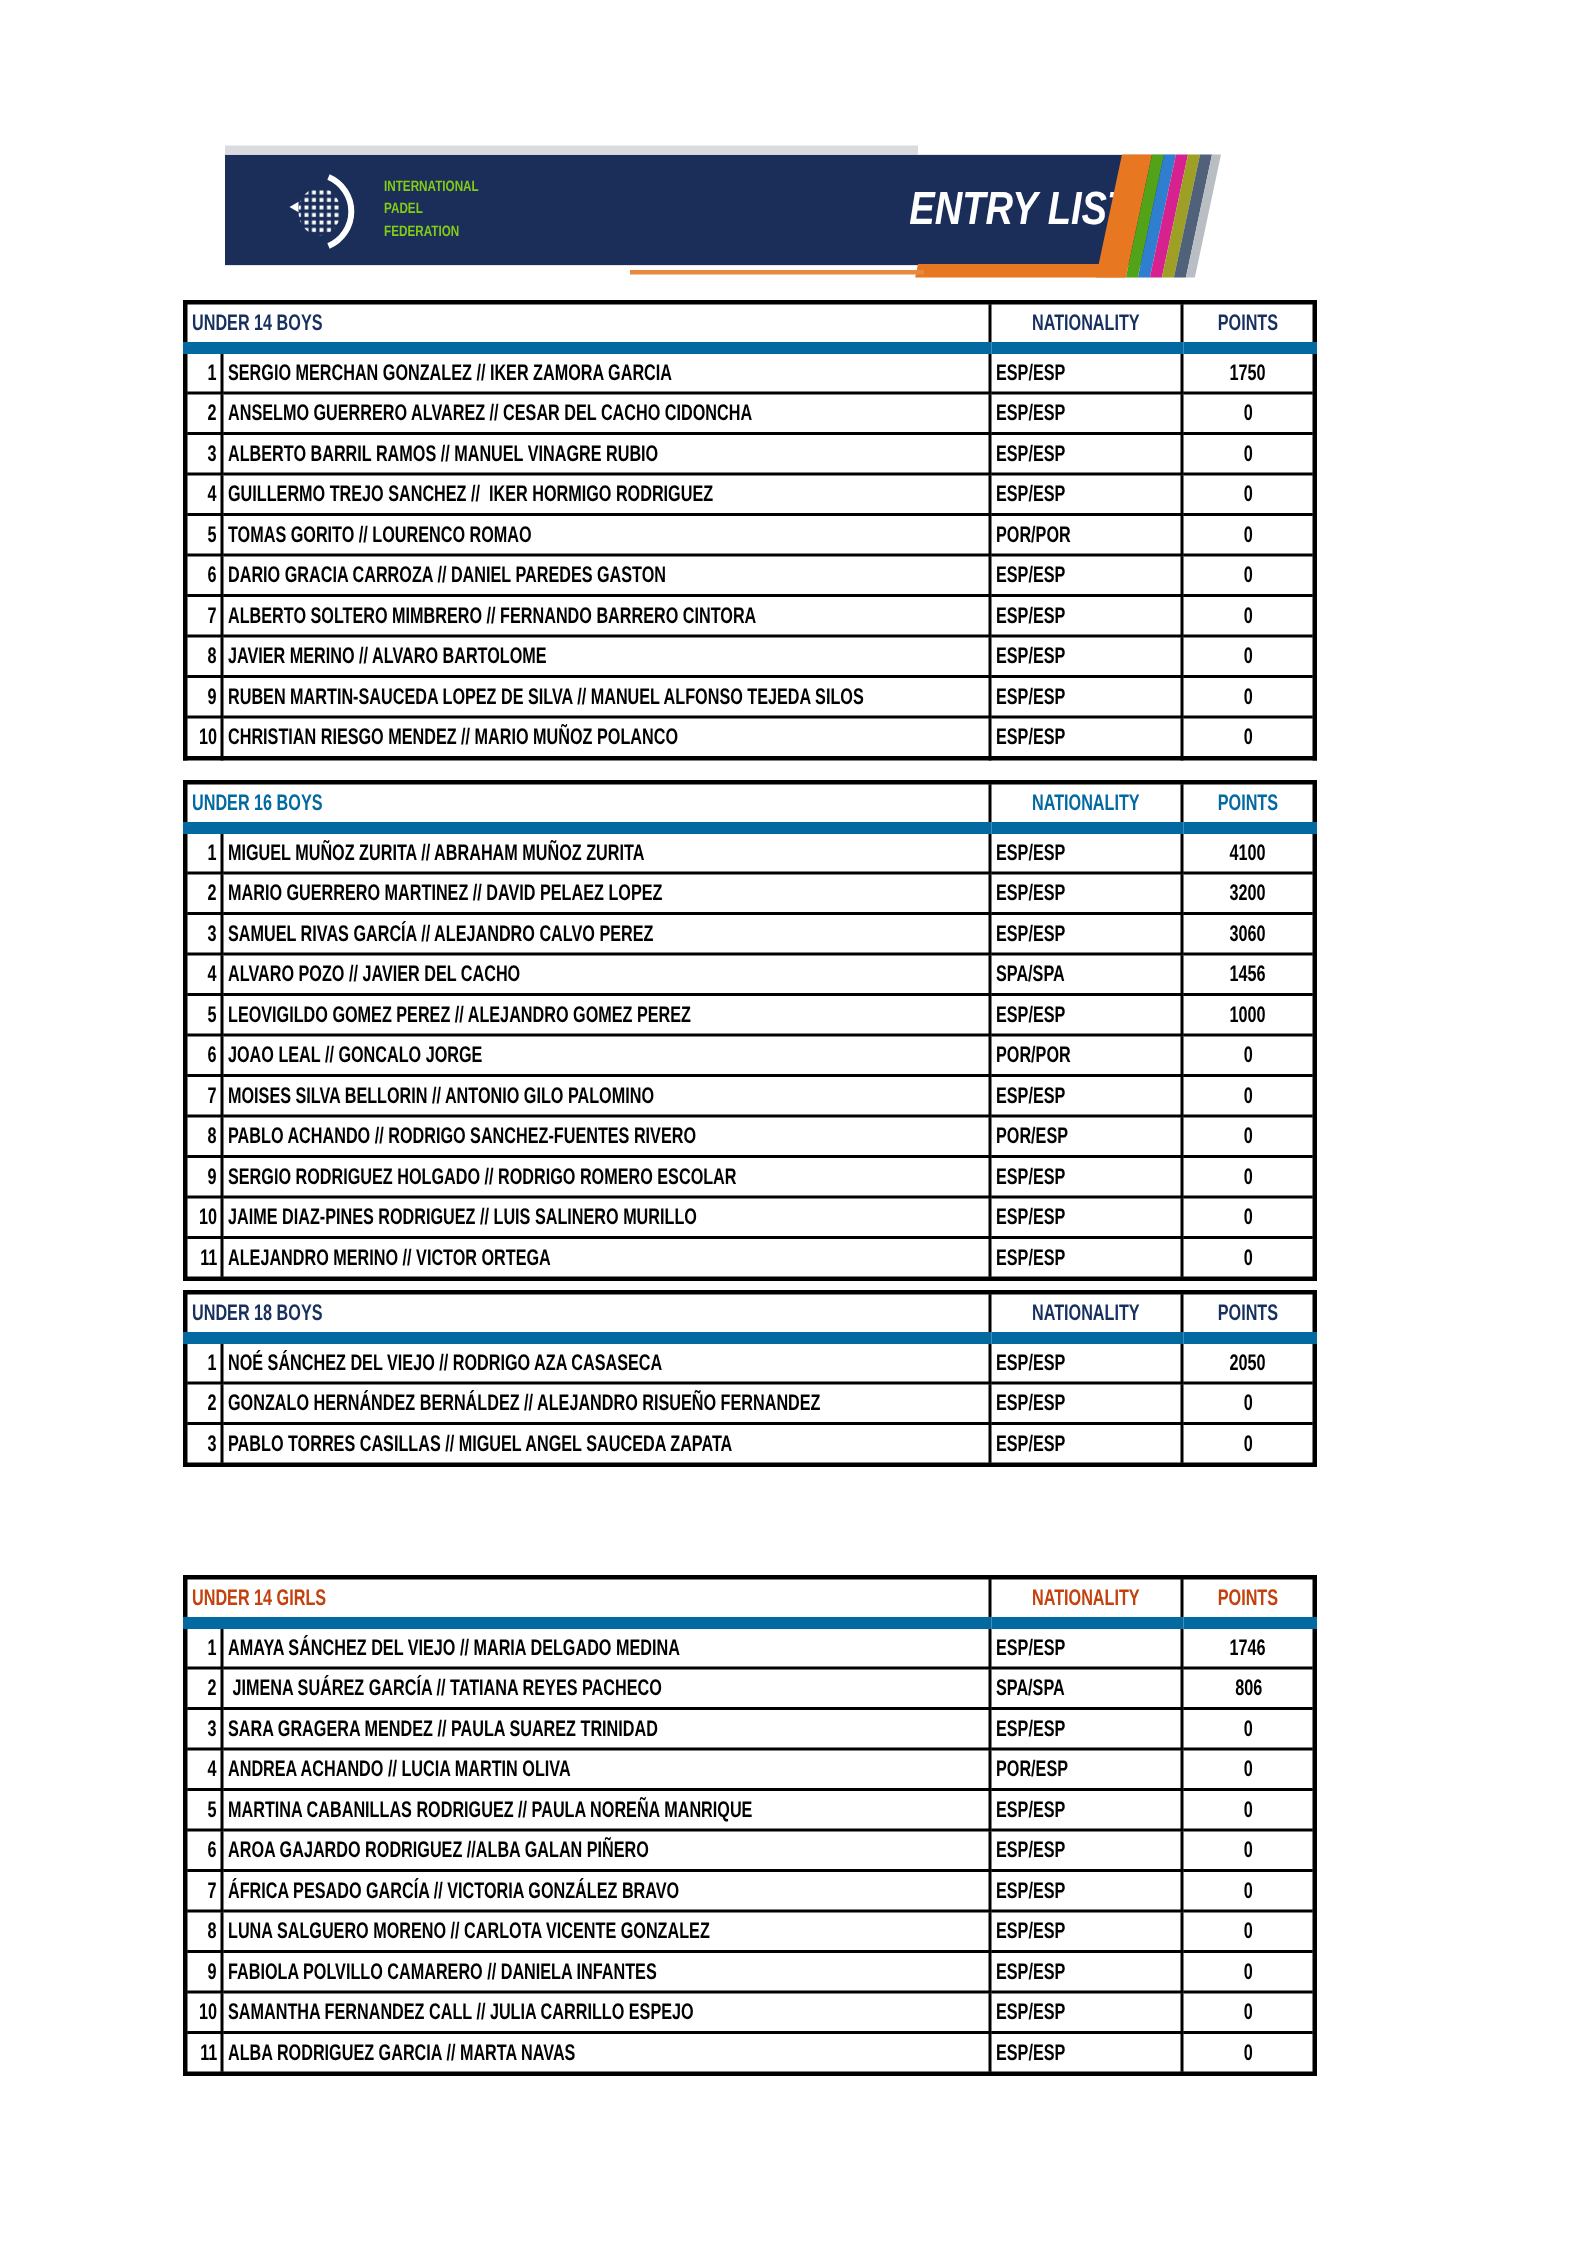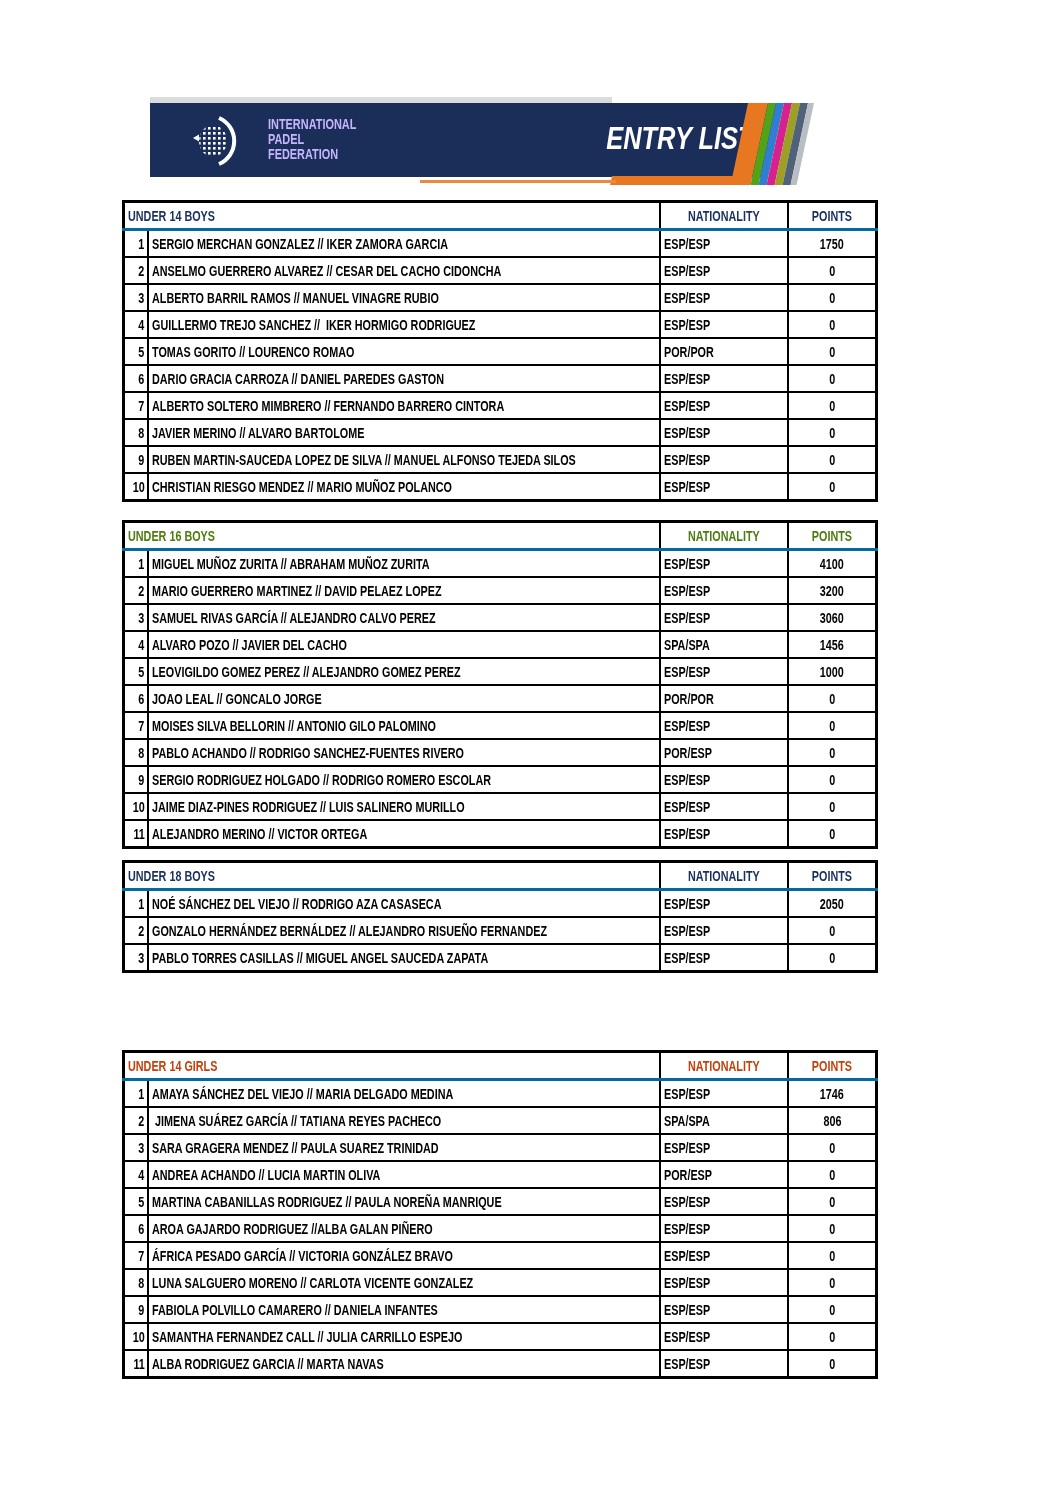--- a/index.html
+++ b/index.html
@@ -8,21 +8,21 @@
     font-family:"Liberation Sans", sans-serif; overflow:hidden;
   }
   
   .gray-strip { position:absolute; left:150px; top:97px; width:462px; height:6px; background:#d9dbde; }
   .banner {
     position:absolute; left:150px; top:103px; width:633px; height:74px;
     background:#1a2e59;
     clip-path:polygon(0 0, 100% 0, calc(100% - 16px) 100%, 0 100%);
   }
   .logo-wrap { position:absolute; left:42px; top:8px; display:flex; align-items:center; }
-  .logo-text { margin-left:22px; color:#c4b5fd; font-weight:700; font-size:14px; line-height:15px; letter-spacing:0; }
+  .logo-text { margin-left:10px; color:#84cc16; font-weight:700; font-size:10px; line-height:15px; letter-spacing:0; }
   .logo-text div { transform:scaleX(0.78); transform-origin:0 50%; white-space:pre; }
   .entry-title {
     position:absolute; left:440px; top:14px; width:180px; height:44px;
     color:#ffffff; font-style:italic; font-weight:700; font-size:31px;
     text-align:center; line-height:44px;
   }
   .entry-title span { display:inline-block; transform:scaleX(0.82); white-space:pre; }
   .stripes {
     position:absolute; left:748px; top:103px; width:70px; height:82px;
     display:flex; transform:skewX(-12deg); transform-origin:0 0;
@@ -33,21 +33,21 @@
   
   table.entry-table {
     position:absolute; left:122px; width:756px;
     border-collapse:collapse; table-layout:fixed;
     border:3px solid #000;
   }
   .entry-table th, .entry-table td {
     border:2px solid #000; height:25px; padding:0 0 0 3px;
     font-weight:700; font-size:15px; overflow:hidden; text-align:left;
   }
-  .entry-table thead th { border-bottom:3px solid #0369a1; }
+  .entry-table thead th { border-bottom:8px solid #0369a1; }
   .col-num  { width:24px; }
   .col-name { width:510px; }
   .col-nat  { width:128px; }
   .col-pts  { width:88px; }
   td.c-num { text-align:right; padding:0 2px 0 0; }
   td.c-pts, th.h-c { text-align:center; padding:0; }
   
   .cd  { display:inline-block; transform:scaleX(0.72); transform-origin:0 50%; white-space:pre; }
   .cdr { display:inline-block; transform:scaleX(0.72); transform-origin:100% 50%; white-space:pre; }
   .cdc { display:inline-block; transform:scaleX(0.72); white-space:pre; }
@@ -173,21 +173,21 @@
   </table>
 
   <table class="entry-table" style="top:520px">
     <colgroup>
         <col class="col-num">
         <col class="col-name">
         <col class="col-nat">
         <col class="col-pts">
       </colgroup>
     <thead>
-      <tr style="color: #4d7c0f;">
+      <tr style="color: #0369a1;">
         <th colspan="2"><span class="cd">UNDER 16 BOYS</span></th>
         <th class="h-c"><span class="cdc">NATIONALITY</span></th>
         <th class="h-c"><span class="cdc">POINTS</span></th>
       </tr>
     </thead>
     <tbody>
         <tr>
       <td class="c-num"><span class="cdr">1</span></td>
       <td><span class="cd">MIGUEL MUÑOZ ZURITA // ABRAHAM MUÑOZ ZURITA</span></td>
       <td><span class="cd">ESP/ESP</span></td>

